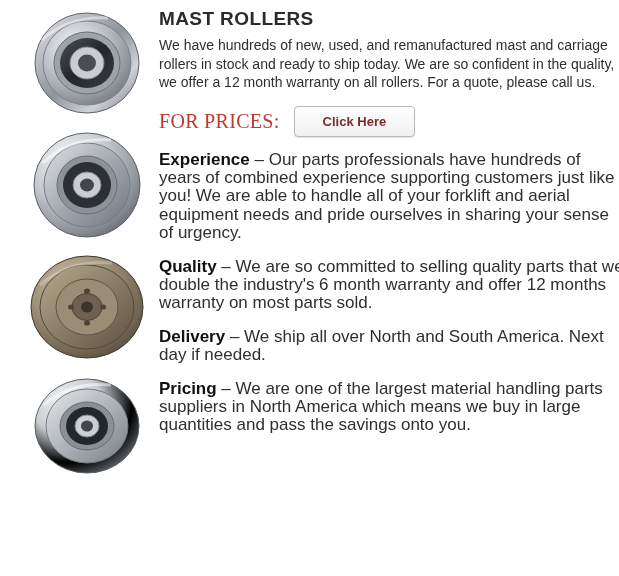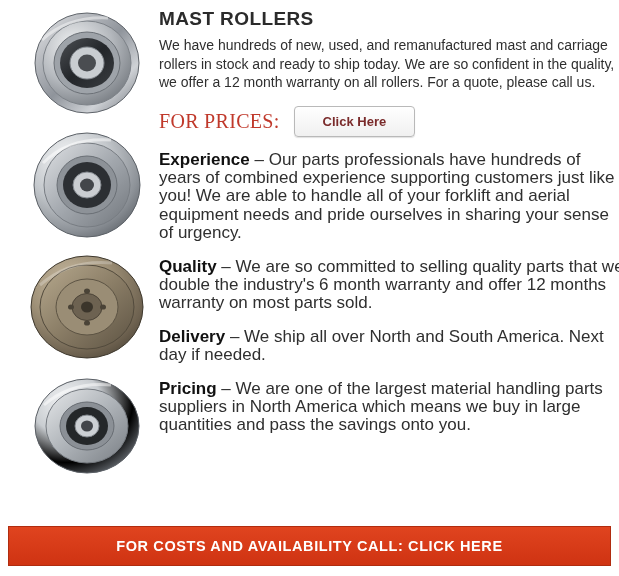--- a/index.html
+++ b/index.html
@@ -274,17 +274,14 @@
 
       <p class="feature">
         <b>Pricing</b>
         <span class="dash">–</span>
         <span>We are one of the largest material handling parts suppliers in North America which means we buy in large quantities and pass the savings onto you.</span>
       </p>
 
     </div>
   </div>
 
-  <div class="banner">
-    <span>FOR COSTS AND AVAILABILITY CALL: CLICK HERE</span>
-  </div>
 
 </div>
 
 </body></html>

